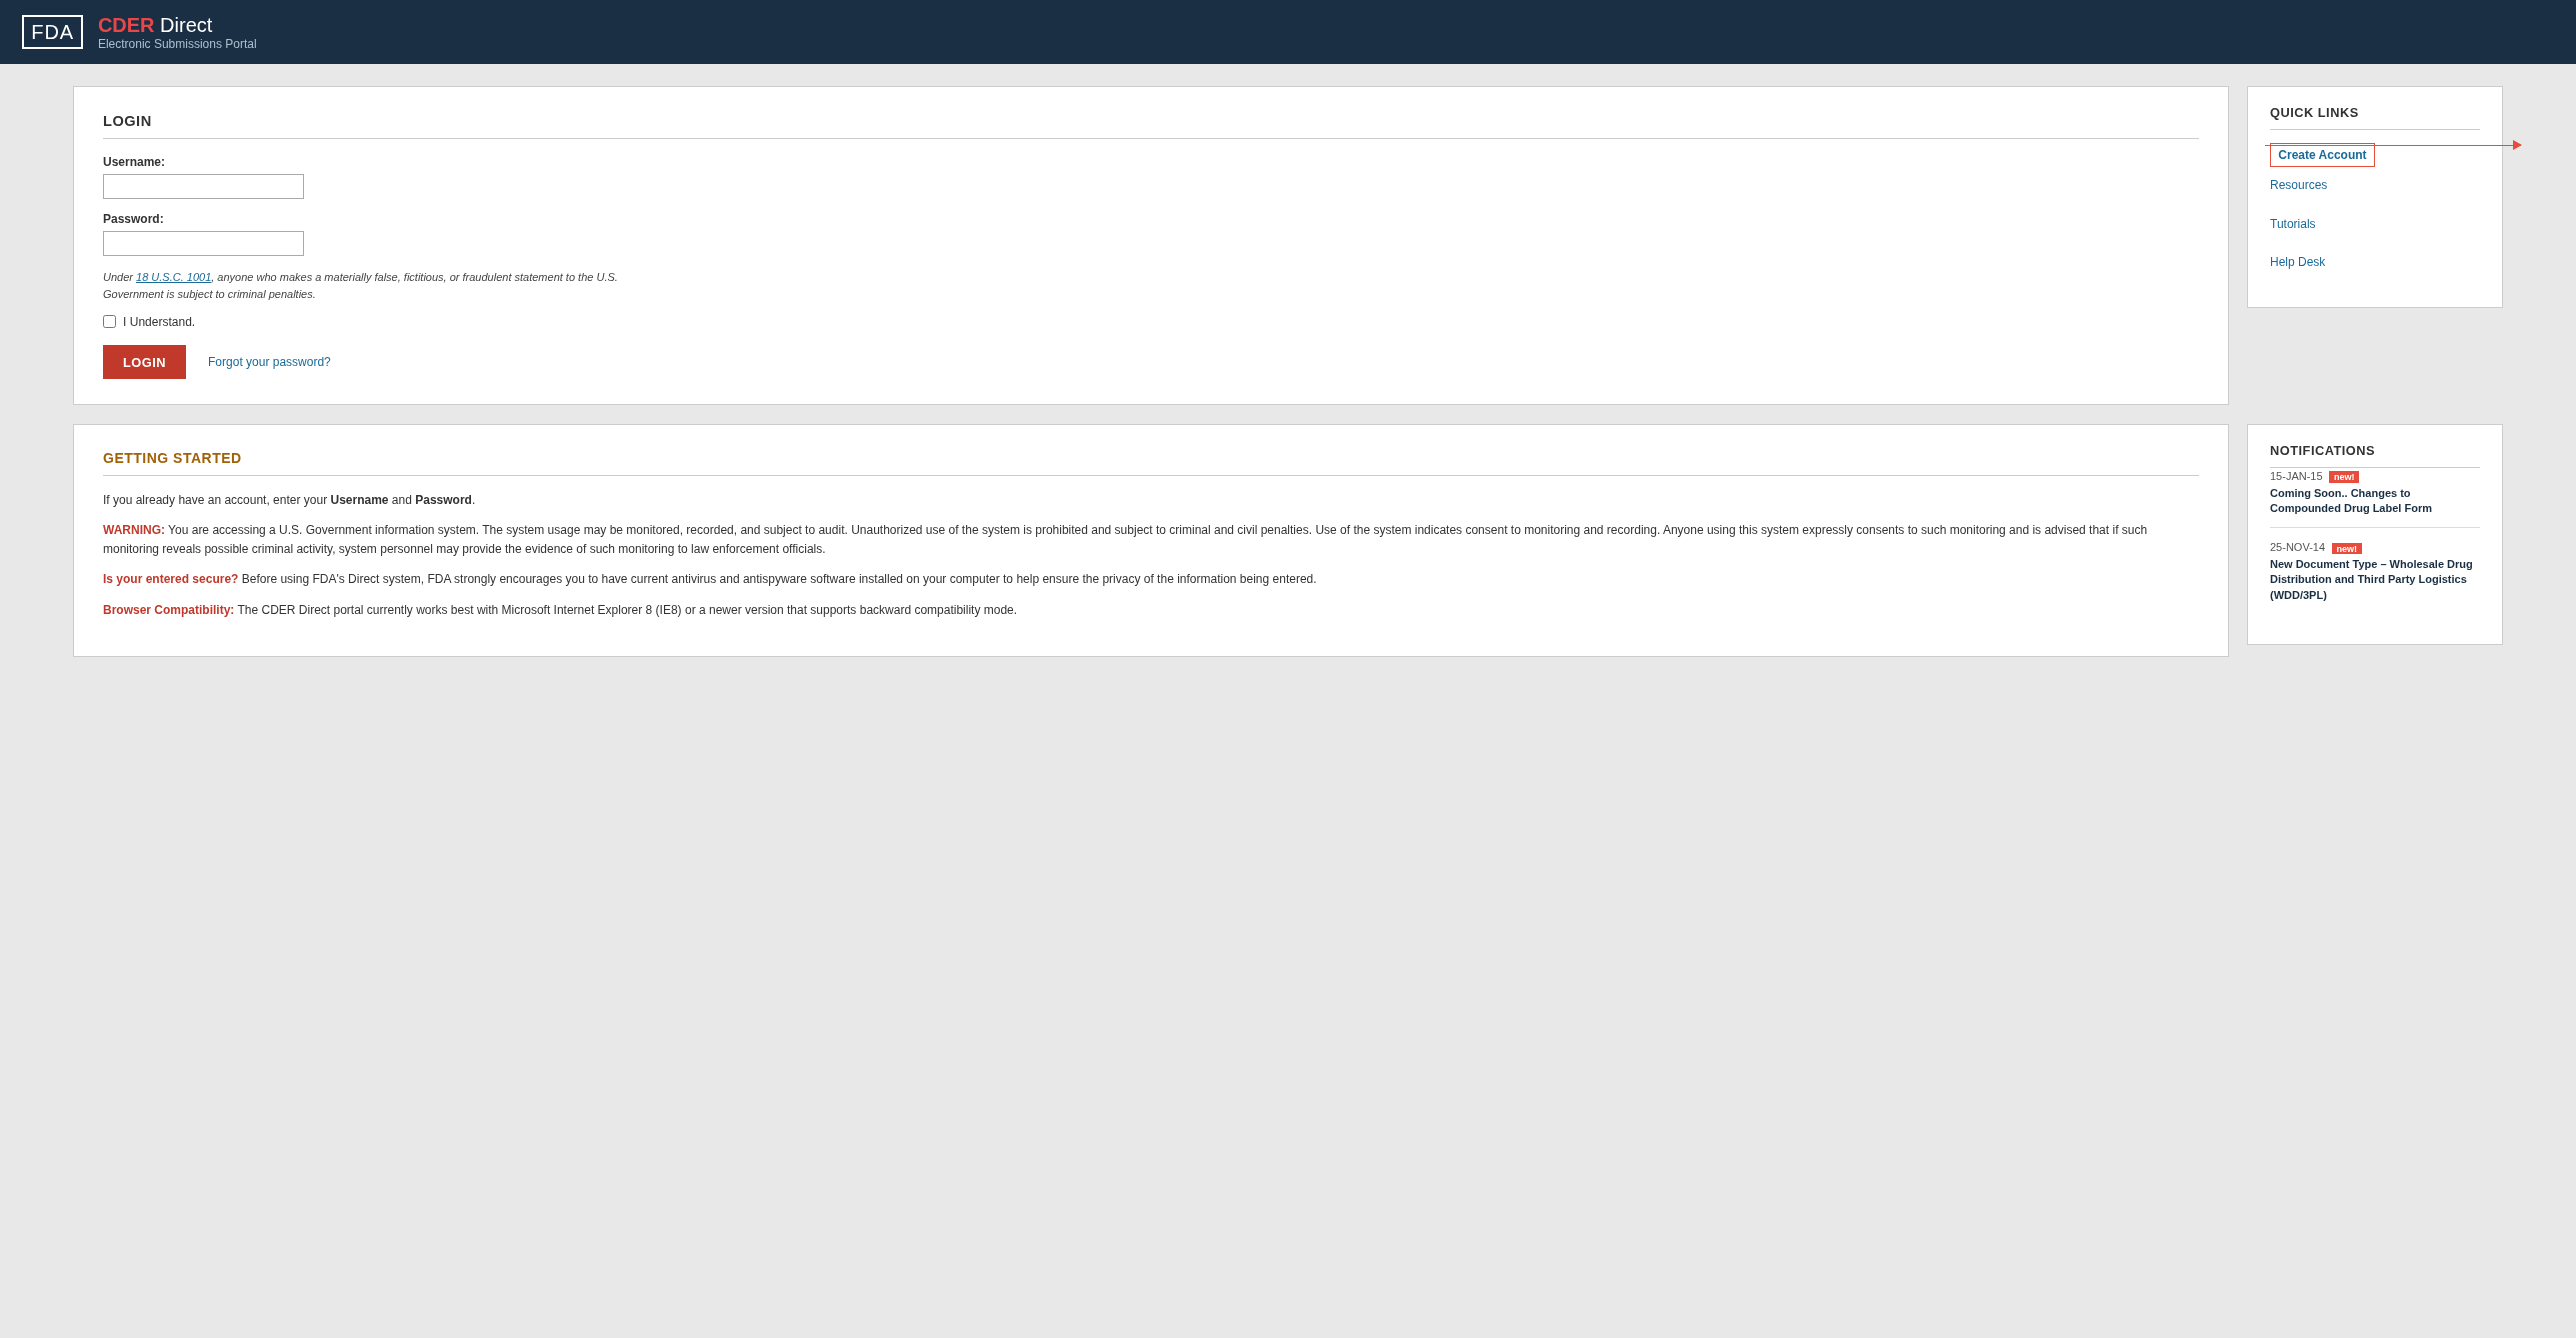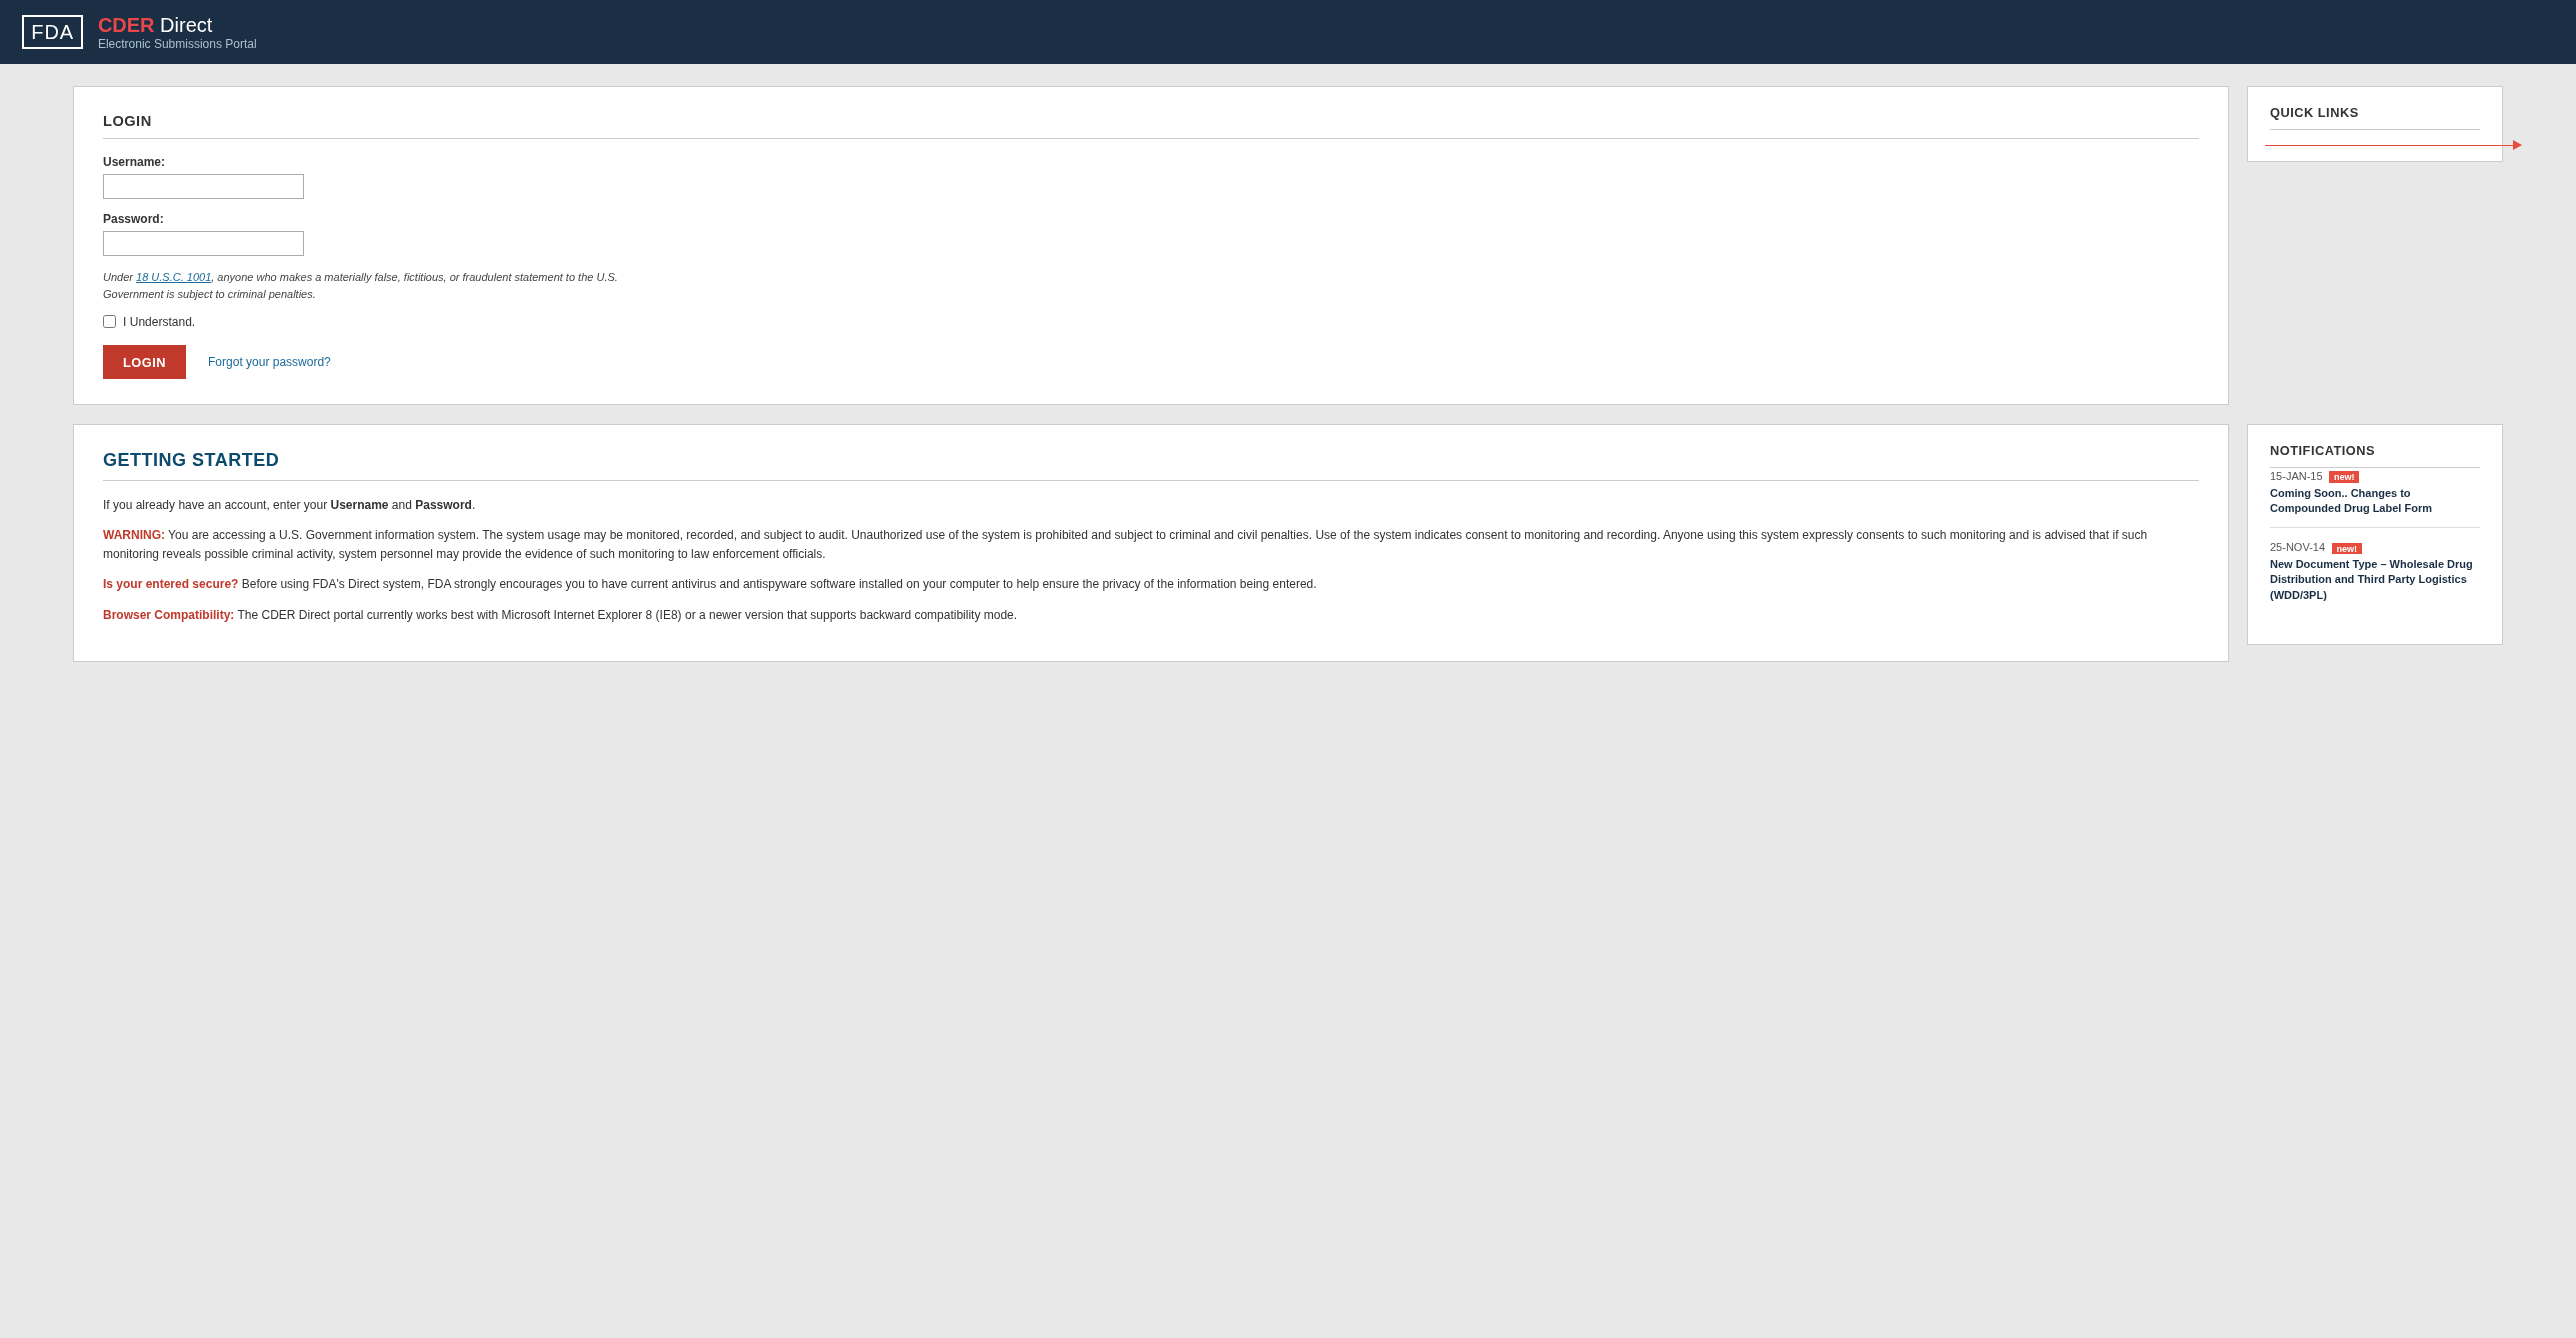--- a/index.html
+++ b/index.html
@@ -215,23 +215,23 @@
     }
 
     
     #getting-started-panel {
       background: white;
       border: 0.9px solid #ccc;
       padding: 25.6px 29px;
       flex: 1;
     }
     #getting-started-title {
-      font-size: 18px;
-      font-weight: bold;
-      color: #0c4a6e;
+      font-size: 14px;
+      font-weight: bold;
+      color: #a16207;
       border-bottom: 0.9px solid #ccc;
       padding-bottom: 9.1px;
       margin-bottom: 14.6px;
       letter-spacing: 0.5px;
     }
     .gs-paragraph {
       font-size: 12px;
       color: #333;
       line-height: 1.6;
       margin-bottom: 11px;
@@ -340,20 +340,23 @@
         <a href="#" id="forgot-password-link">Forgot your password?</a>
       </div>
 
       <div id="arrow-annotation">
         <div class="arrow-line"></div>
       </div>
     </div>
 
     <div id="quick-links-panel">
       <div id="quick-links-title">QUICK LINKS</div>
+      <div id="quick-links-list">
+        
+      <a href="#" class="quick-link highlighted">Create Account</a><div style="margin-bottom: 7.3px;"></div><a href="#" class="quick-link">Resources</a><br><a href="#" class="quick-link">Tutorials</a><br><a href="#" class="quick-link">Help Desk</a><br></div>
     </div>
 
   </div>
 
   <div id="bottom-row">
 
     <div id="getting-started-panel">
       <div id="getting-started-title">GETTING STARTED</div>
       <div id="getting-started-content">
 

